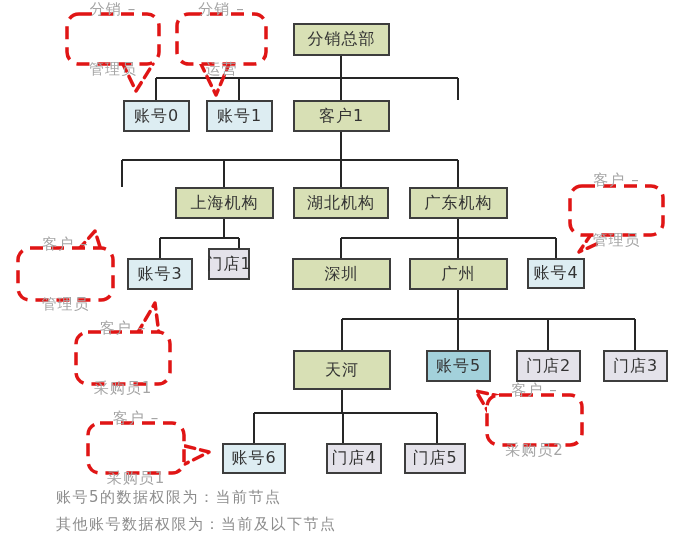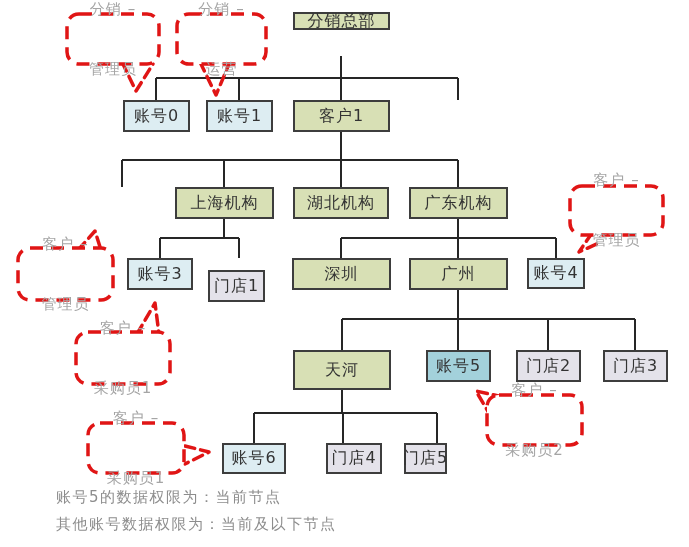--- a/index.html
+++ b/index.html
@@ -88,44 +88,44 @@
     <g>
       <polyline class="bubble-tail" points="503,397 476,391 489,413"></polyline>
       <rect class="bubble-rect" x="487" y="395" width="95" height="50" rx="12"></rect>
     </g>
     <g>
       <polyline class="bubble-tail" points="185,446 209,452 185,464"></polyline>
       <rect class="bubble-rect" x="88" y="423" width="96" height="50" rx="12"></rect>
     </g>
   </svg>
 
-  <div class="node green" style="left:293px;top:12px;width:97px;height:18px">分销总部</div>
+  <div class="node green" style="left:293px;top:23px;width:97px;height:33px">分销总部</div>
 
   <div class="node blue" style="left:123px;top:100px;width:67px;height:32px">账号0</div>
   <div class="node blue" style="left:206px;top:100px;width:67px;height:32px">账号1</div>
   <div class="node green" style="left:293px;top:100px;width:97px;height:32px">客户1</div>
 
   <div class="node green" style="left:175px;top:187px;width:99px;height:32px">上海机构</div>
   <div class="node green" style="left:293px;top:187px;width:96px;height:32px">湖北机构</div>
   <div class="node green" style="left:409px;top:187px;width:99px;height:32px">广东机构</div>
 
   <div class="node blue" style="left:127px;top:258px;width:66px;height:32px">账号3</div>
-  <div class="node lavender" style="left:208px;top:270px;width:57px;height:32px">门店1</div>
+  <div class="node lavender" style="left:208px;top:248px;width:42px;height:32px">门店1</div>
   <div class="node green" style="left:409px;top:258px;width:99px;height:32px">广州</div>
   <div class="node green" style="left:292px;top:258px;width:99px;height:32px">深圳</div>
   <div class="node blue" style="left:527px;top:258px;width:58px;height:31px">账号4</div>
 
   <div class="node green" style="left:293px;top:350px;width:98px;height:40px">天河</div>
   <div class="node teal" style="left:426px;top:350px;width:65px;height:32px">账号5</div>
   <div class="node lavender" style="left:516px;top:350px;width:65px;height:32px">门店2</div>
   <div class="node lavender" style="left:603px;top:350px;width:65px;height:32px">门店3</div>
 
   <div class="node blue" style="left:222px;top:443px;width:64px;height:31px">账号6</div>
   <div class="node lavender" style="left:326px;top:443px;width:56px;height:31px">门店4</div>
-  <div class="node lavender" style="left:404px;top:443px;width:43px;height:31px">门店5</div>
+  <div class="node lavender" style="left:404px;top:443px;width:62px;height:31px">门店5</div>
 
   <div class="callout-text" style="left:67px;top:14px;width:92px;height:50px">
     <span>分销 –</span>
     <span>管理员</span>
   </div>
   <div class="callout-text" style="left:177px;top:14px;width:89px;height:50px">
     <span>分销 –</span>
     <span>运营</span>
   </div>
   <div class="callout-text" style="left:570px;top:186px;width:93px;height:49px">

